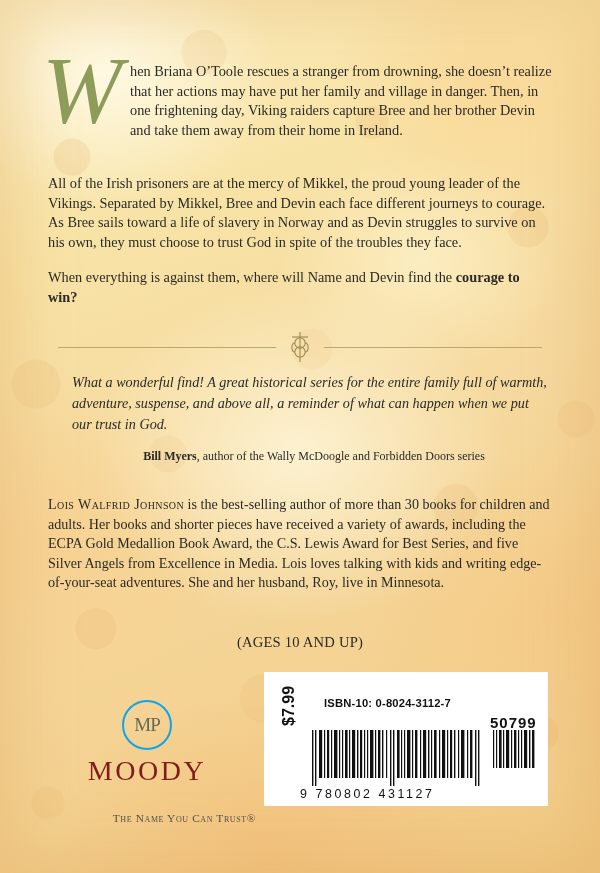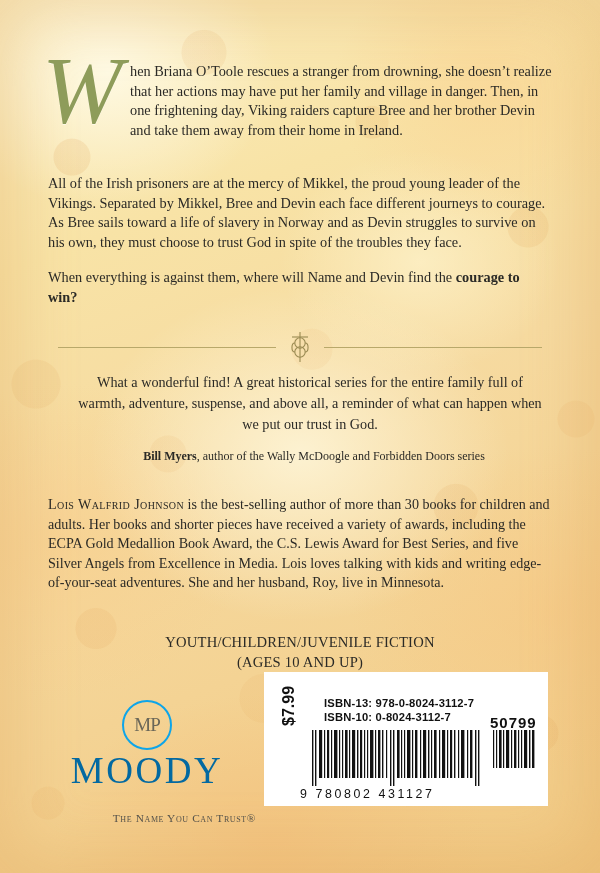--- a/index.html
+++ b/index.html
@@ -119,23 +119,23 @@
 
   
   .endorse {
     position: absolute;
     left: 72px;
     right: 52px;
     top: 372px;
     color: #2b2a26;
   }
   .endorse .quote {
+    font-style: italic;
     font-size: 14.2px;
     line-height: 21px;
-    text-align: center;
   }
   .endorse .attrib {
     margin-top: 14px;
     font-size: 12px;
     text-align: center;
     padding-left: 8px;
   }
 
   
   .bio {
@@ -184,24 +184,24 @@
   .mp-mark span {
     position: absolute;
     left: 0; right: 0; top: 50%;
     transform: translateY(-52%);
     font-family: "Liberation Serif", serif;
     font-size: 19px;
     letter-spacing: -1px;
     color: #6b6758;
   }
   .moody {
-    font-size: 37px;
+    font-size: 28px;
     letter-spacing: 2.5px;
     font-variant: small-caps;
-    color: #0369a1;
+    color: #7f1d1d;
     line-height: 30px;
   }
   .pub-sub {
     font-size: 12.6px;
     letter-spacing: 3.2px;
     color: #55524a;
     margin-top: 1px;
   }
   .tagline {
     position: absolute;
@@ -329,38 +329,33 @@
     <div class="attrib">
       <span class="bold">Bill Myers</span><span>, author of the Wally McDoogle and Forbidden Doors series</span>
     </div>
   </div>
 
   <div class="bio">
     <span class="name">Lois Walfrid Johnson</span><span> is the best-selling author of more than 30 books for children and adults. Her books and shorter pieces have received a variety of awards, including the ECPA Gold Medallion Book Award, the C.S. Lewis Award for Best Series, and five Silver Angels from Excellence in Media. Lois loves talking with kids and writing edge-of-your-seat adventures. She and her husband, Roy, live in Minnesota.</span>
   </div>
 
   <div class="category">
-    <div>YOUTH/CHILDREN/JUVENILE FICTION</div>
     <div>(AGES 10 AND UP)</div>
   </div>
 
   <div class="publisher">
     <div class="mp-mark">
       <span>MP</span>
     </div>
     <div class="moody">MOODY</div>
   </div>
   <div class="tagline">The Name You Can Trust®</div>
 
   <div class="isbn-block">
     <div class="isbn-text">
-      <div>
-        <span>ISBN-13:</span>
-        <span>978-0-8024-3112-7</span>
-      </div>
       <div>
         <span>ISBN-10:</span>
         <span>0-8024-3112-7</span>
       </div>
     </div>
 
     <div class="price">$7.99</div>
 
     <div class="bars-main">
       <svg width="172" height="56" viewBox="0 0 172 56" preserveAspectRatio="none" aria-hidden="true">

